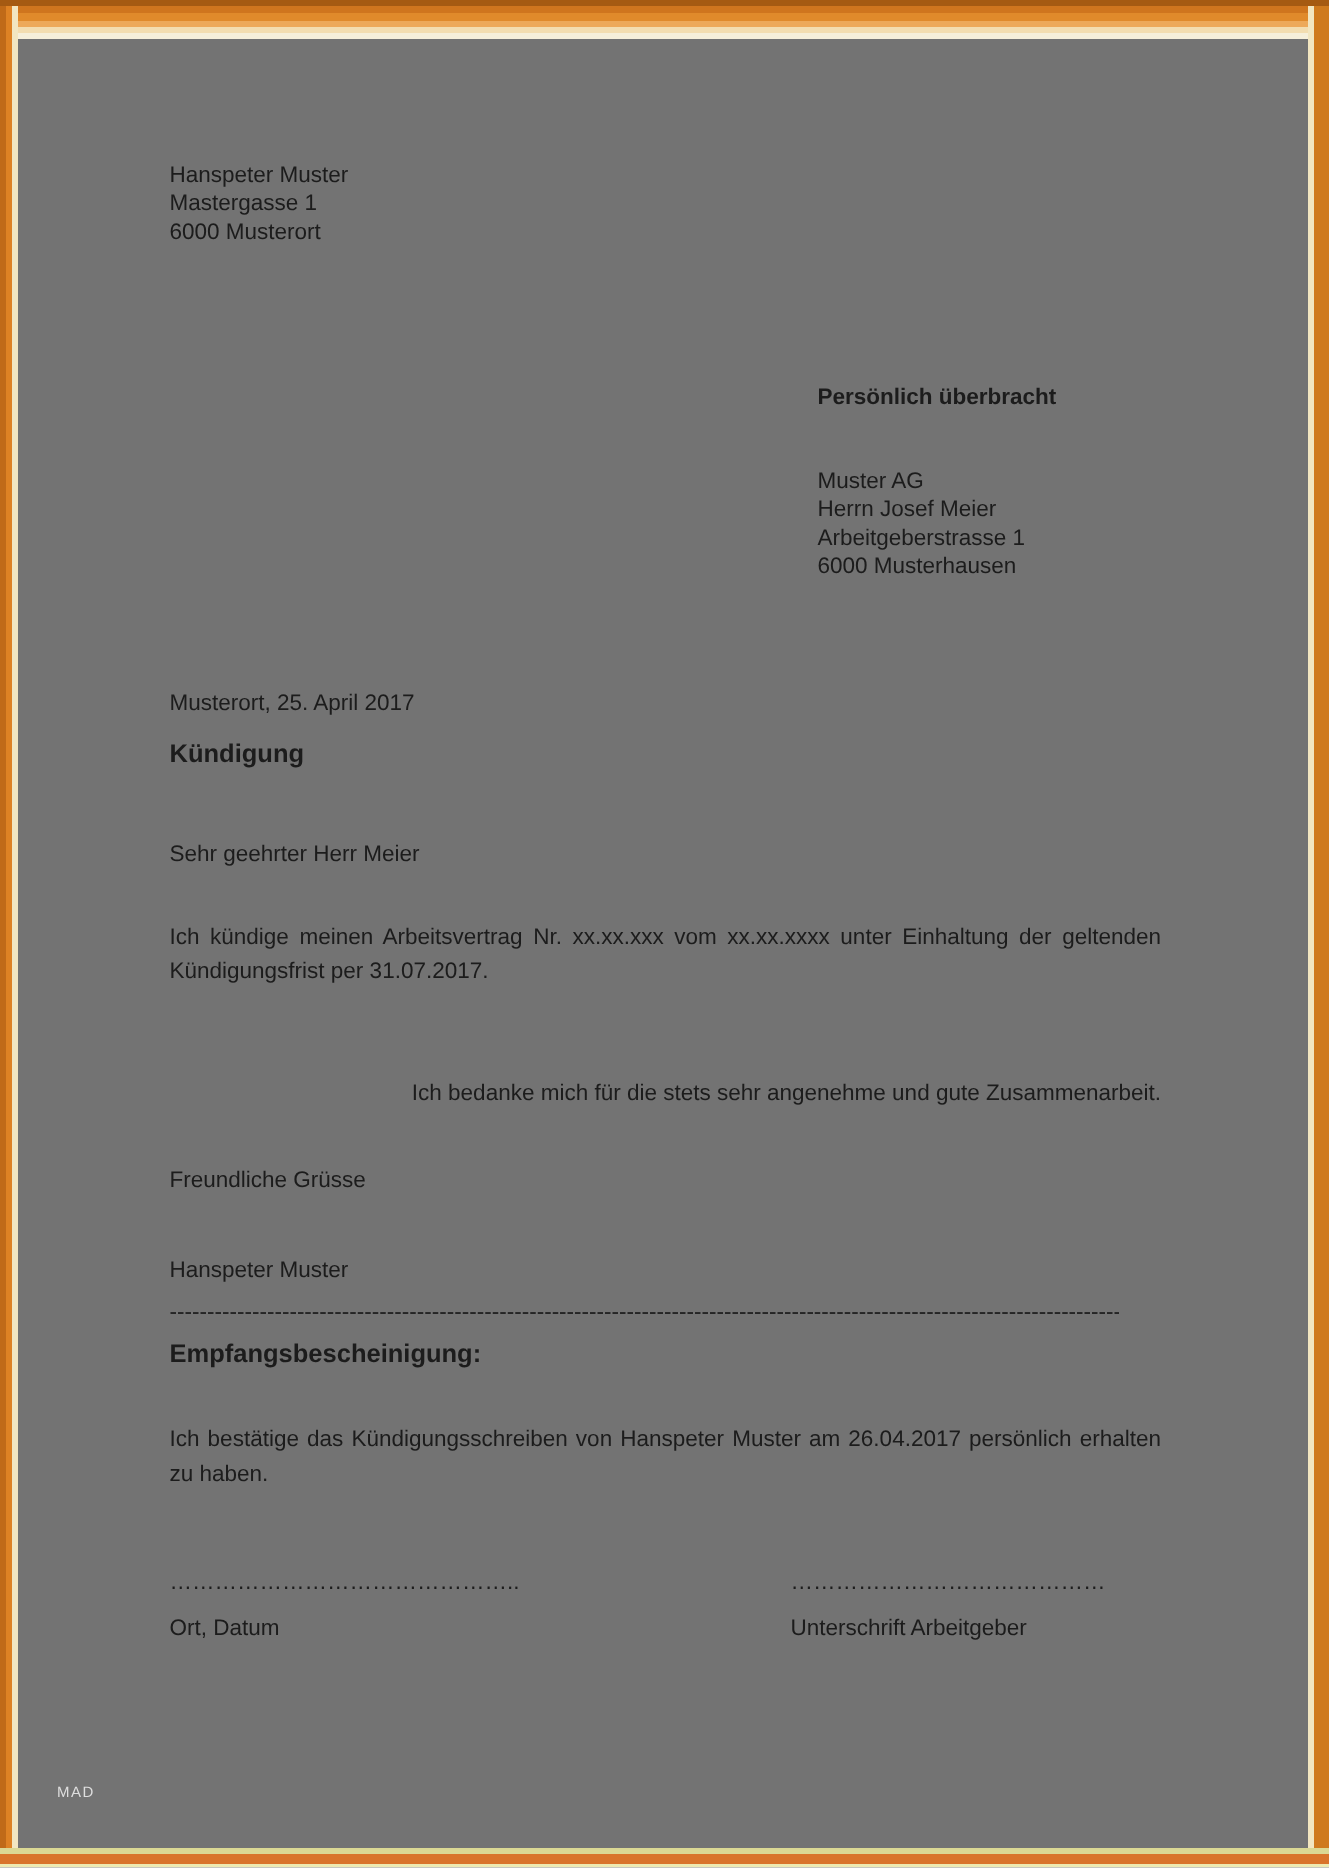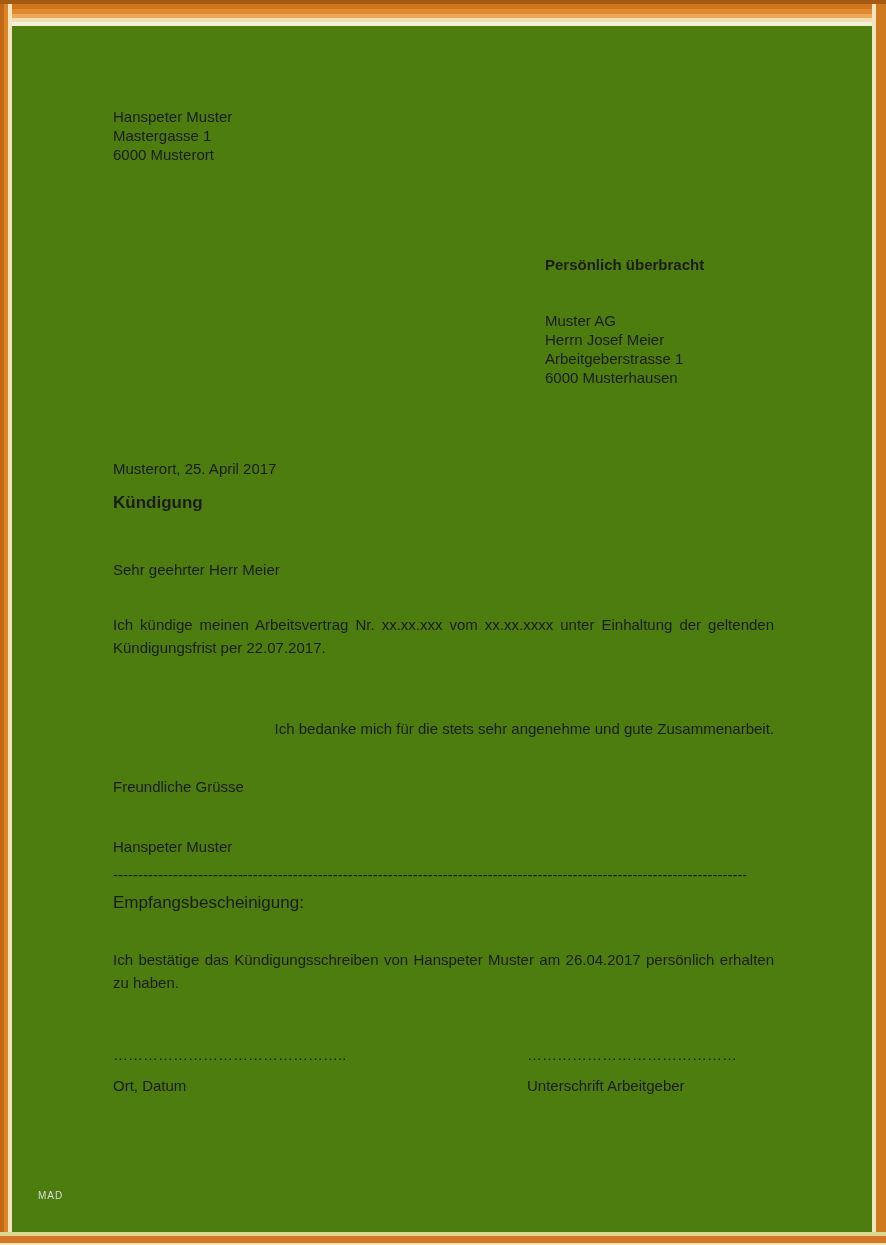--- a/index.html
+++ b/index.html
@@ -4,21 +4,21 @@
 <style>
   html, body {
     margin: 0;
     padding: 0;
     background: #ffffff;
   }
   .page {
     position: relative;
     width: 886px;
     height: 1245px;
-    background: #4d7c0f;
+    background: #737373;
     overflow: hidden;
     font-family: "Liberation Sans", sans-serif;
     color: #1c1c1c;
   }
   
   .frame-top {
     position: absolute; left: 0; top: 0; width: 886px; height: 26px;
     background: linear-gradient(to bottom,
       #a55a12 0px, #a55a12 4px,
       #cf751e 4px, #cf751e 9px,
@@ -59,21 +59,21 @@
           line-height: 23px; text-align: justify; }
   .para-1 { top: 613px; }
   .para-2 { top: 668px; }
   .para-3 { top: 717px; text-align: right; }
   .closing        { left: 113px; top: 777px; text-align: right; }
   .signature-name { left: 113px; top: 837px; }
   .separator {
     position: absolute; left: 113px; top: 866px; width: 633px; height: 20px;
     font-size: 15px; letter-spacing: 0px; white-space: nowrap; overflow: hidden;
   }
-  .receipt-heading { left: 113px; top: 893px; font-size: 17px; font-weight: normal; }
+  .receipt-heading { left: 113px; top: 893px; font-size: 17px; font-weight: bold; }
   .receipt-body    { top: 948px; }
   .sig-dots {
     position: absolute; top: 1046px; font-size: 15px;
     white-space: nowrap; overflow: hidden; height: 20px;
   }
   .sig-dots-left  { left: 113px; width: 248px; }
   .sig-dots-right { left: 527px; width: 224px; }
   .sig-label { position: absolute; top: 1077px; font-size: 15px; }
   .sig-label-left  { left: 113px; }
   .sig-label-right { left: 527px; }
@@ -106,21 +106,21 @@
     <div>Arbeitgeberstrasse 1</div>
     <div>6000 Musterhausen</div>
   </div>
 
   <div class="block date-line">Musterort, 25. April 2017</div>
 
   <div class="block subject">Kündigung</div>
 
   <div class="block salutation">Sehr geehrter Herr Meier</div>
 
-  <div class="para para-1">Ich kündige meinen Arbeitsvertrag Nr. xx.xx.xxx vom xx.xx.xxxx unter Einhaltung der geltenden Kündigungsfrist per 22.07.2017.</div>
+  <div class="para para-1">Ich kündige meinen Arbeitsvertrag Nr. xx.xx.xxx vom xx.xx.xxxx unter Einhaltung der geltenden Kündigungsfrist per 31.07.2017.</div>
 
 
   <div class="para para-3">Ich bedanke mich für die stets sehr angenehme und gute Zusammenarbeit.</div>
 
   <div class="block closing">Freundliche Grüsse</div>
 
   <div class="block signature-name">Hanspeter Muster</div>
 
   <div class="separator">--------------------------------------------------------------------------------------------------------------------------------------------</div>
 

